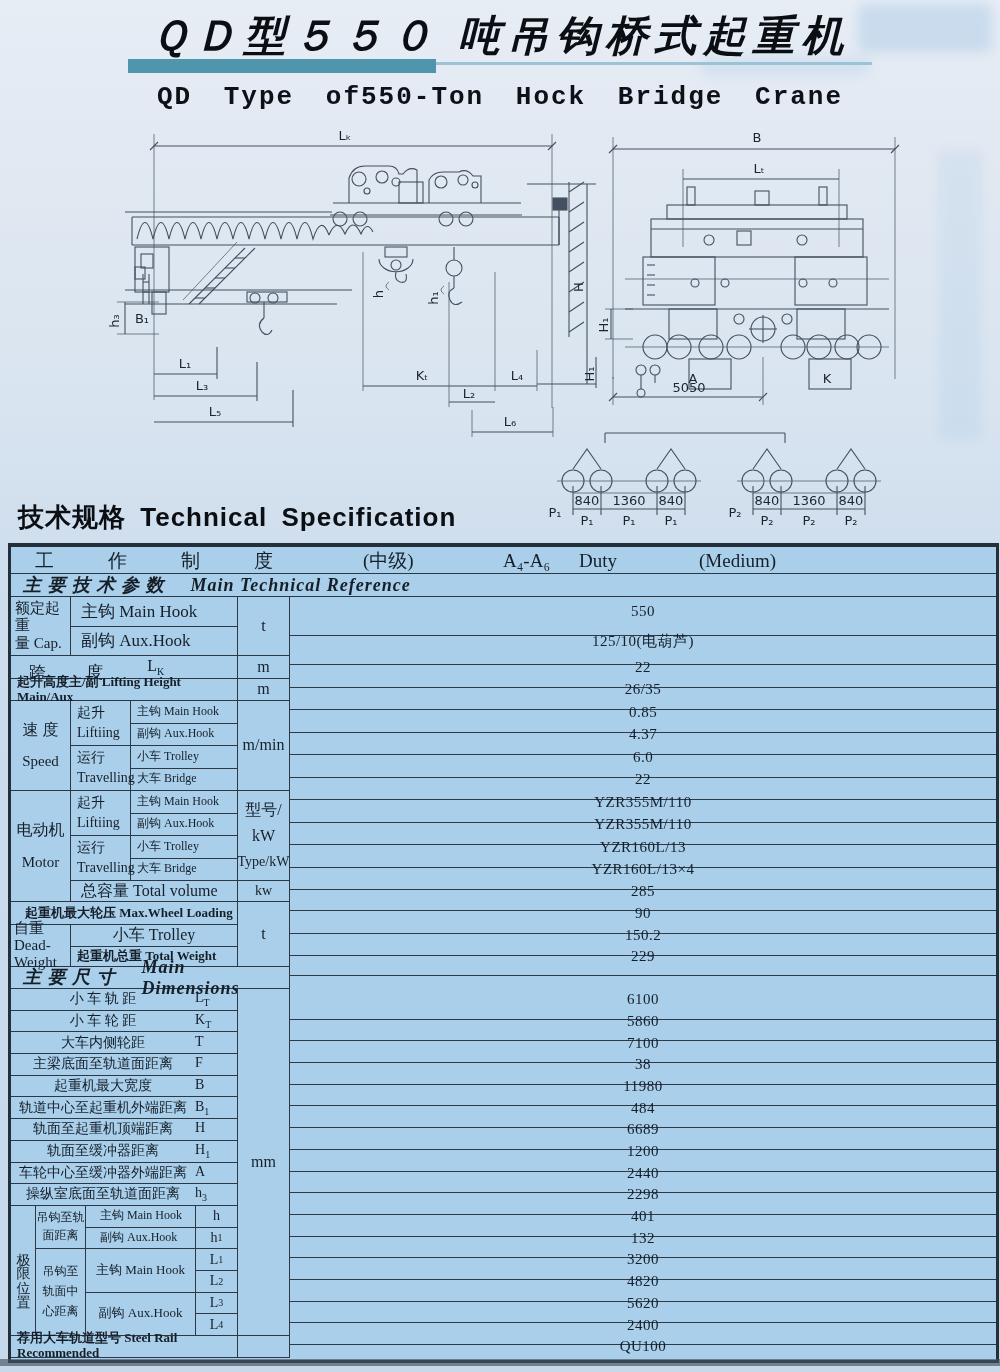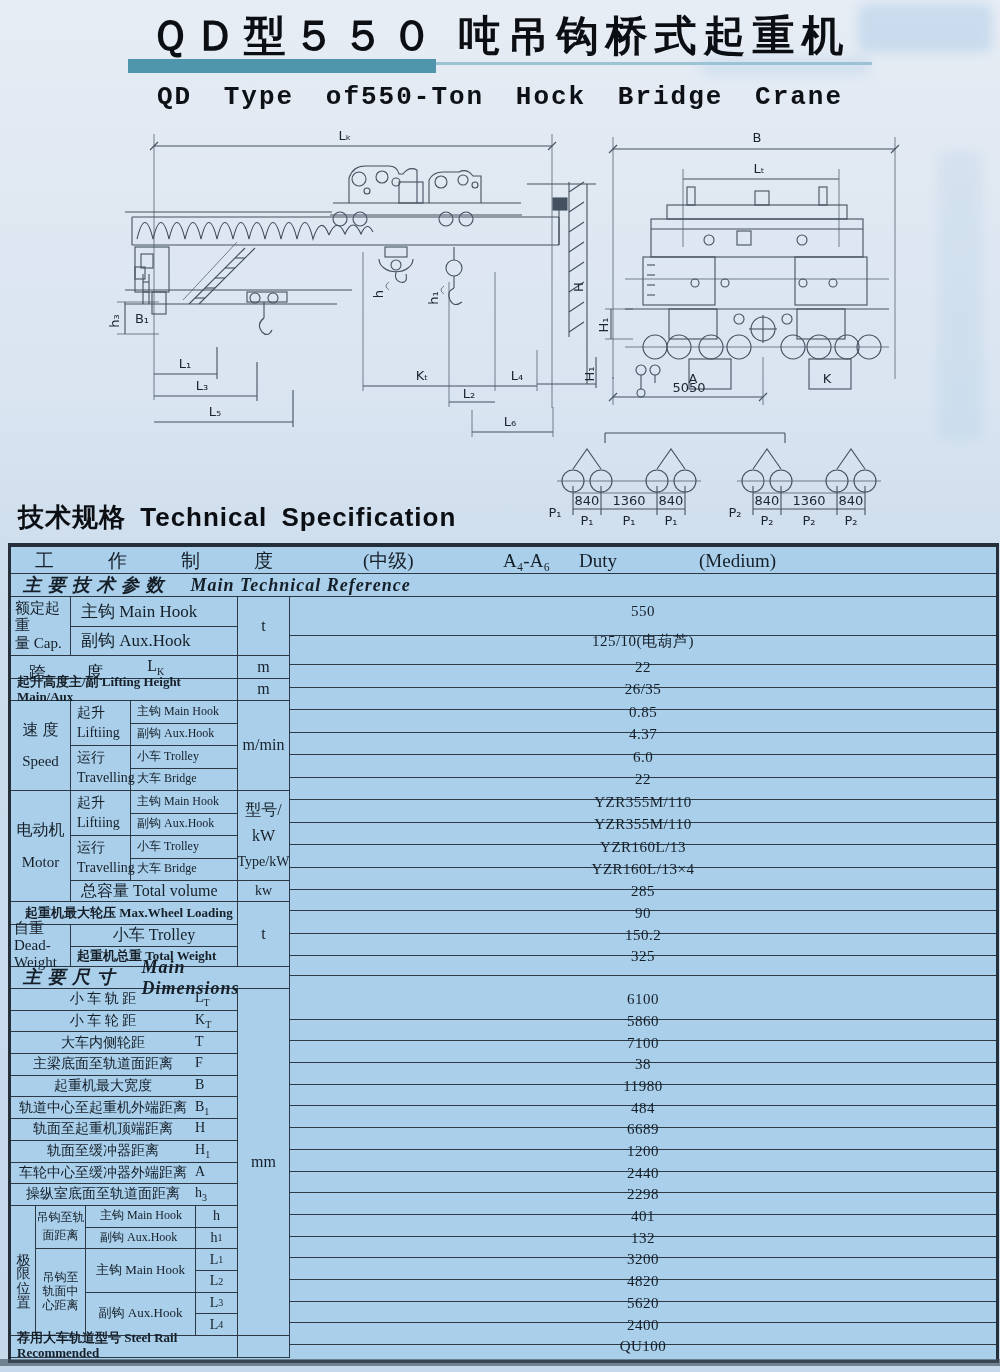--- a/index.html
+++ b/index.html
@@ -2,21 +2,21 @@
 <html><head>
 <meta charset="utf-8">
 <style>
   html,body{margin:0;padding:0;background:#eef2f7;}
   #page{position:relative;width:1000px;height:1372px;overflow:hidden;
         background:linear-gradient(180deg,#e7edf5 0%,#e2e9f2 10%,#d8e4f0 30%,#cfdeed 40%,#c9dbec 60%,#c6d9eb 100%);
         font-family:"Liberation Serif","DejaVu Serif",serif;color:#161f28;}
   .abs{position:absolute;}
   
   .title-zh{left:0;top:8px;width:100%;text-align:center;font-family:"Liberation Sans","DejaVu Sans",sans-serif;
-            font-weight:bold;font-size:42px;letter-spacing:7px;color:#0b0e12;}
+            font-weight:bold;font-size:42px;letter-spacing:7px;color:#0b0e12;font-style:italic;}
   .teal-bar{left:128px;top:59px;width:308px;height:14px;background:#4f95ab;}
   .teal-line{left:436px;top:62px;width:436px;height:3px;background:#9cc3d4;}
   .title-en{left:0;top:82px;width:100%;text-align:center;font-family:Liberation Mono, monospace;
             font-weight:bold;font-size:26px;letter-spacing:2px;word-spacing:14px;color:#0d1116;}
   .ghost{background:rgba(125,175,220,.28);filter:blur(6px);border-radius:8px;}
   .spec-heading{left:18px;top:500px;font-family:"Liberation Sans","DejaVu Sans",sans-serif;font-weight:bold;
                 font-size:26px;letter-spacing:1px;color:#0b0e12;word-spacing:6px;}
   
   svg{overflow:visible;}
   svg text{font-family:"DejaVu Sans","Liberation Sans",sans-serif;font-size:13px;fill:#1b2530;}
@@ -470,21 +470,21 @@
     <div class="c z16" style="grid-area:17/3/18/7;">
         <span>小车 Trolley</span>
       </div>
     <div class="c z13 lft" style="grid-area:18/3/19/7;font-weight:bold;">
         <span>起重机总重 Total Weight</span>
       </div>
     <div class="c v" style="grid-area:17/8/18/9;">
         <span>150.2</span>
       </div>
     <div class="c v" style="grid-area:18/8/19/9;">
-        <span>325</span>
+        <span>229</span>
       </div>
 
     <div class="c sec" style="grid-area:19/1/20/8;">
       <span>主 要 尺 寸</span>
       <span>Main Dimensions</span>
     </div>
     <div class="c v nol" style="grid-area:19/8/20/9;"></div>
 
     <div class="c dimrow" style="grid-area:20/1/21/7;">
       <span class="zh">小 车 轨 距</span>
@@ -582,21 +582,21 @@
         <span>h</span>
         <sub>1</sub>
       </div>
     <div class="c v" style="grid-area:30/8/31/9;">
         <span>401</span>
       </div>
     <div class="c v" style="grid-area:31/8/32/9;">
         <span>132</span>
       </div>
 
-    <div class="c col z12" style="grid-area:32/2/36/4;font-family:Liberation Serif, serif;">
+    <div class="c col z12" style="grid-area:32/2/36/4;gap:6px;font-family:Liberation Serif, serif;">
       <span>吊钩至</span>
         <span>轨面中</span>
         <span>心距离</span>
       </div>
     <div class="c z13" style="grid-area:32/4/34/6;">
         <span>主钩 Main Hook</span>
       </div>
     <div class="c z14" style="grid-area:32/6/33/7;">
         <span>L</span>
         <sub>1</sub>

